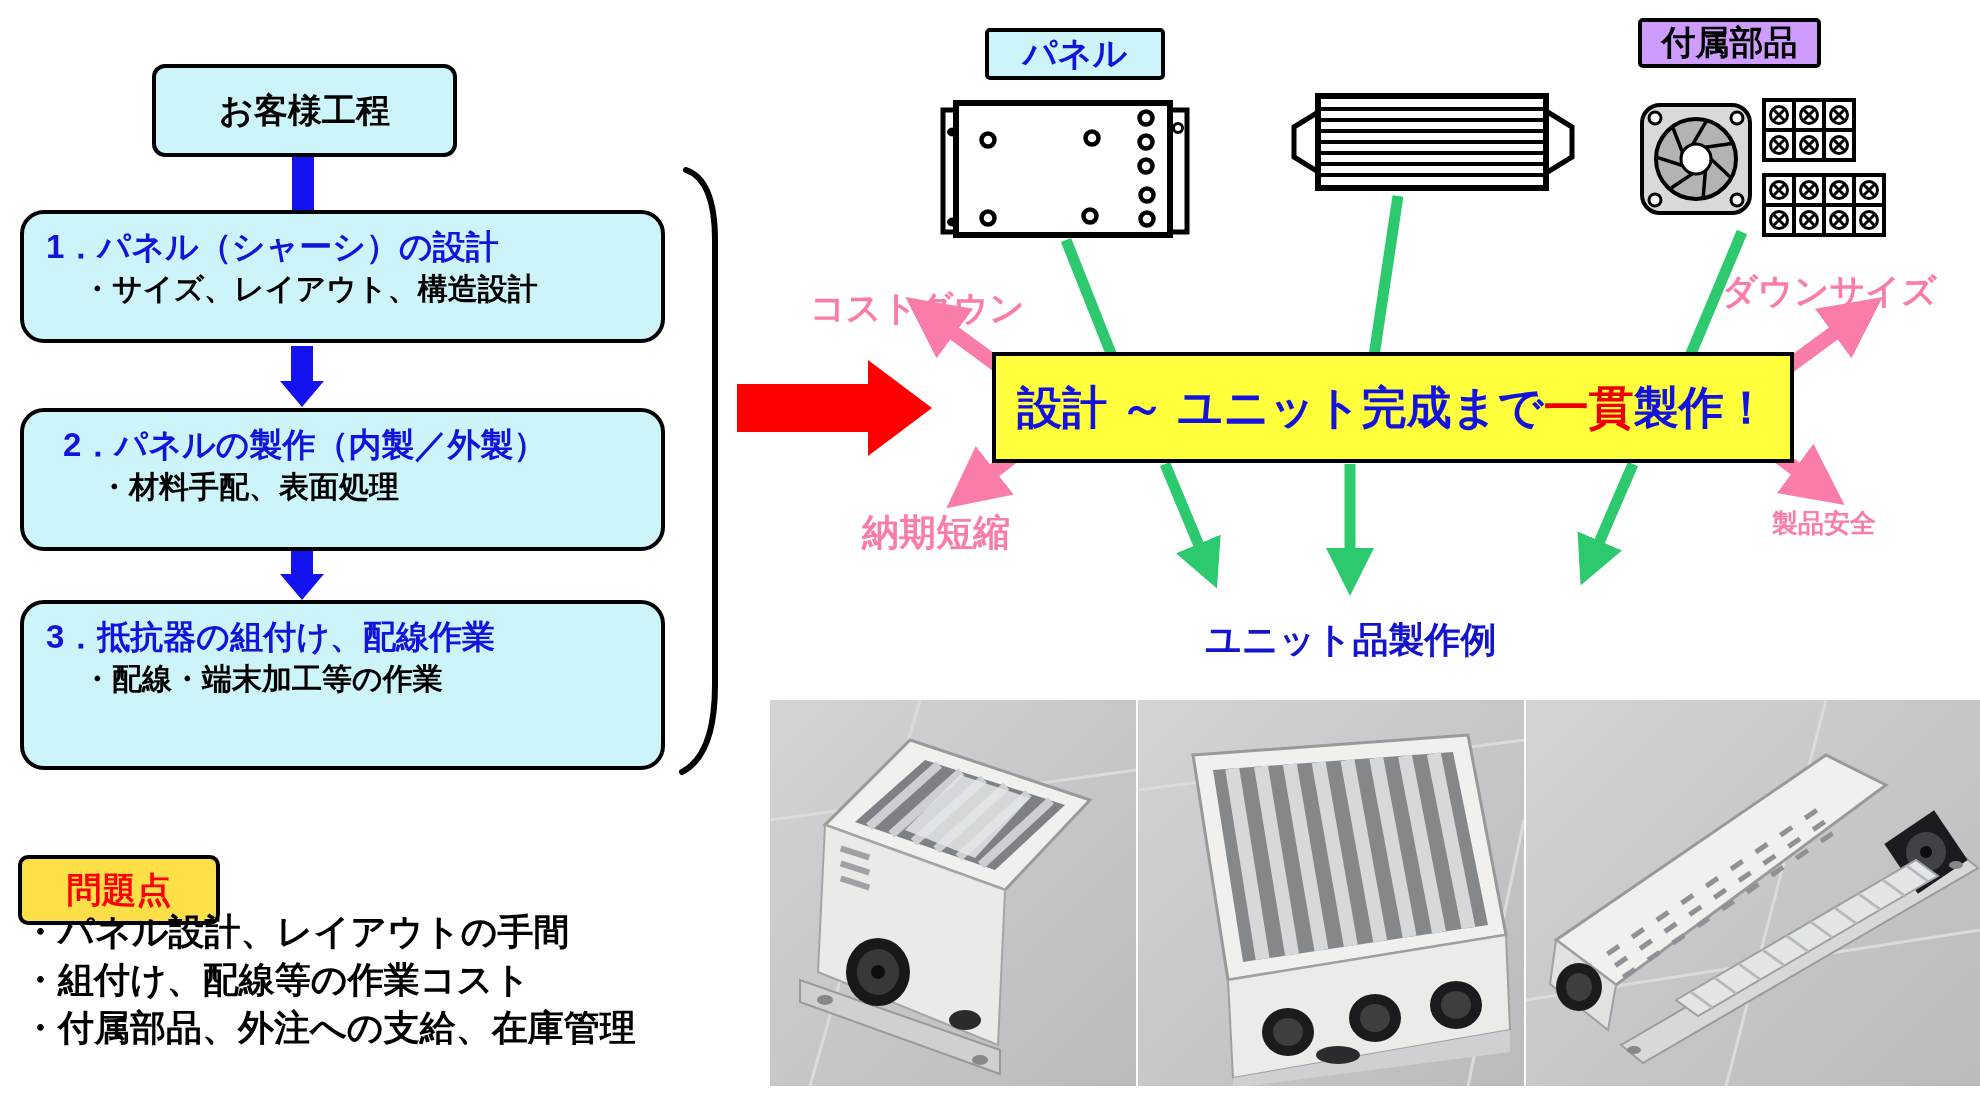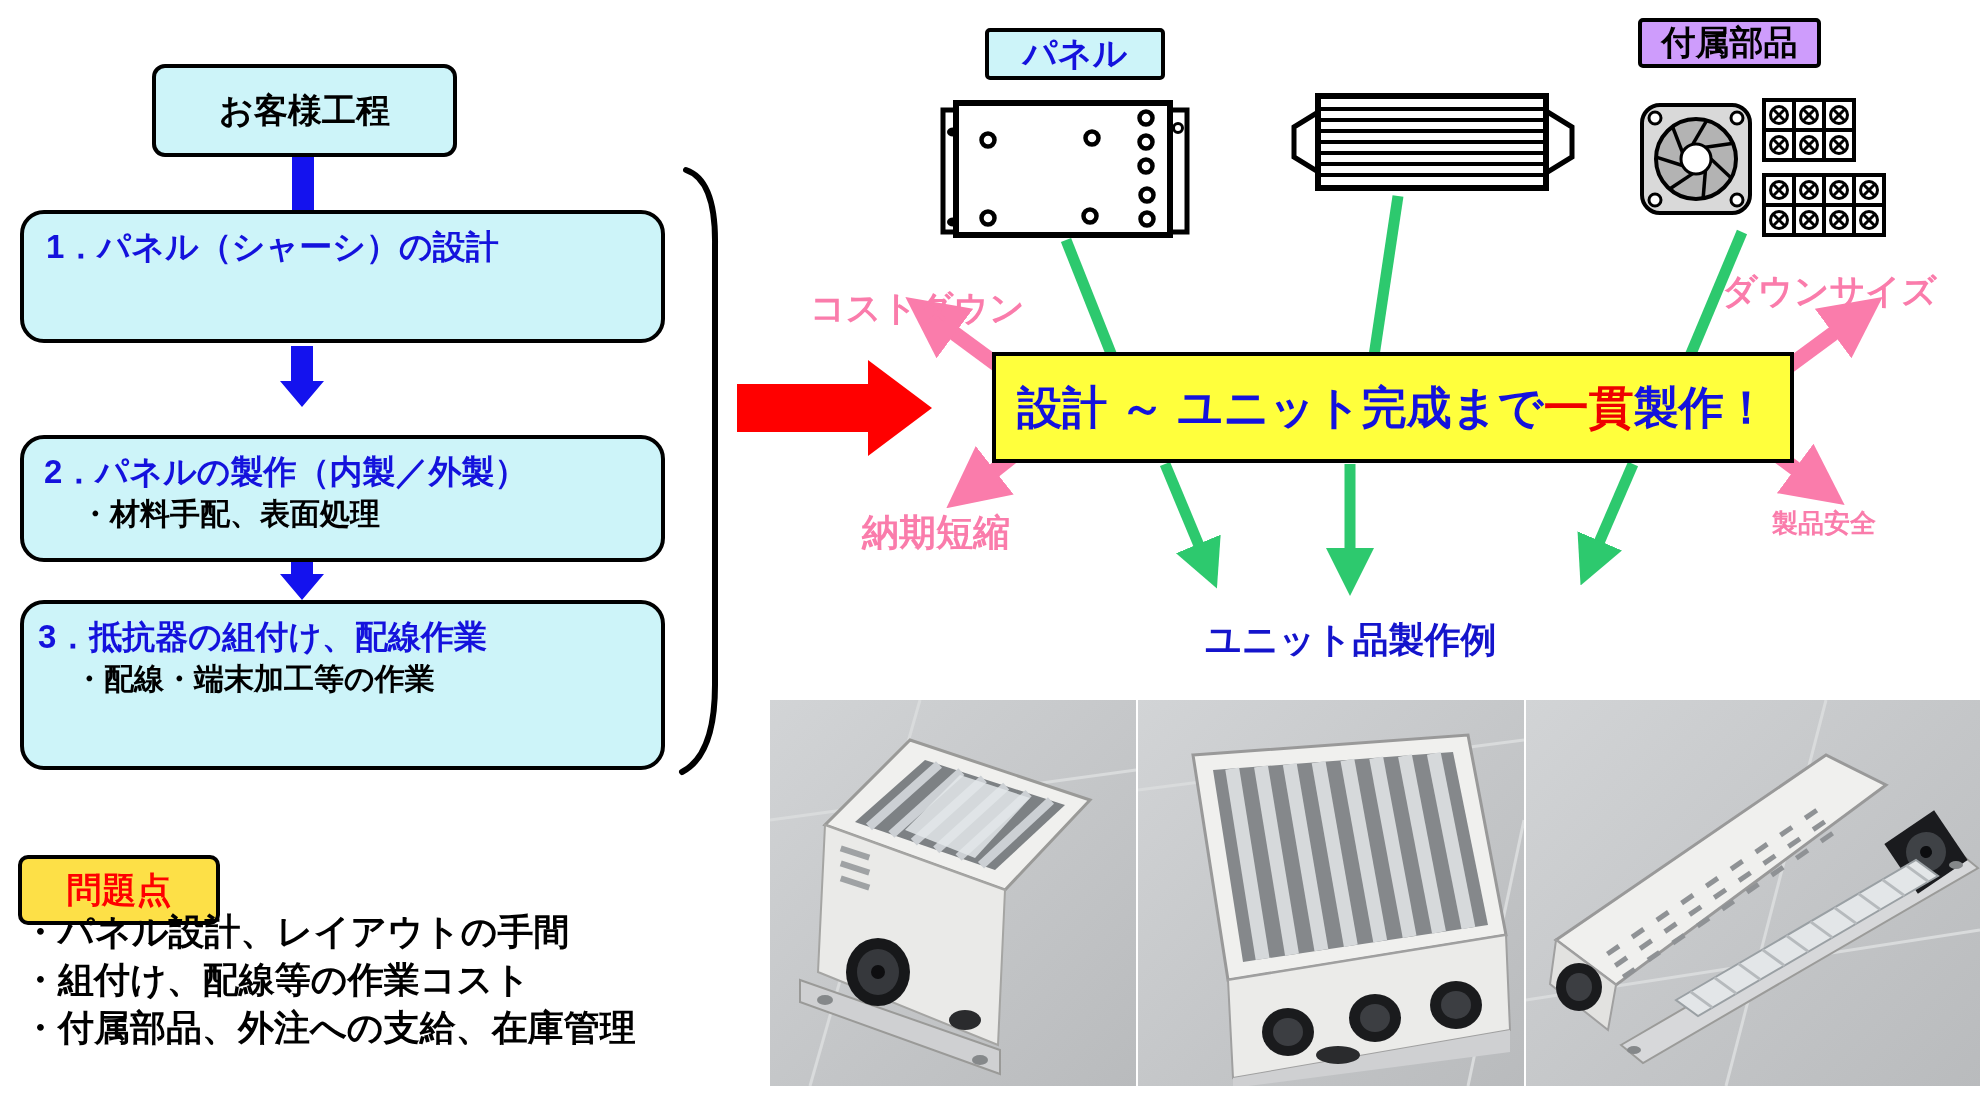--- a/index.html
+++ b/index.html
@@ -61,28 +61,29 @@
     <line x1="1754" y1="392" x2="1838" y2="330" stroke="#fa7cab" stroke-width="15" marker-end="url(#ph)"></line>
     <line x1="1754" y1="438" x2="1800" y2="472" stroke="#fa7cab" stroke-width="15" marker-end="url(#ph)"></line>
   </svg>
 
   <div class="abs cyanbox roundsm center customer" style="left:152px;top:64px;width:305px;height:93px;">
     <span>お客様工程</span>
   </div>
 
   <div class="abs cyanbox roundlg" style="left:20px;top:210px;width:645px;height:133px;padding:12px 6px 6px 22px;">
     <div class="step-title">1．パネル（シャーシ）の設計</div>
-  </div>
-
-  <div class="abs cyanbox roundlg" style="left:20px;top:408px;width:645px;height:127px;padding:12px 6px 6px 20px;margin-top:27px;">
+    <div class="step-detail">・サイズ、レイアウト、構造設計</div>
+  </div>
+
+  <div class="abs cyanbox roundlg" style="left:20px;top:408px;width:645px;height:143px;padding:12px 6px 6px 39px;">
     <div class="step-title">2．パネルの製作（内製／外製）</div>
     <div class="step-detail">・材料手配、表面処理</div>
   </div>
 
-  <div class="abs cyanbox roundlg" style="left:20px;top:600px;width:645px;height:170px;padding:12px 6px 6px 14px;">
+  <div class="abs cyanbox roundlg" style="left:20px;top:600px;width:645px;height:170px;padding:12px 6px 6px 22px;">
     <div class="step-title">3．抵抗器の組付け、配線作業</div>
     <div class="step-detail">・配線・端末加工等の作業</div>
   </div>
 
   <div class="abs problem-box center" style="left:18px;top:822px;width:202px;height:70px;">
     <span class="problem-label">問題点</span>
   </div>
   <div class="abs" style="left:22px;top:908px;">
     <div class="bullet">・パネル設計、レイアウトの手間</div>
     <div class="bullet">・組付け、配線等の作業コスト</div>

